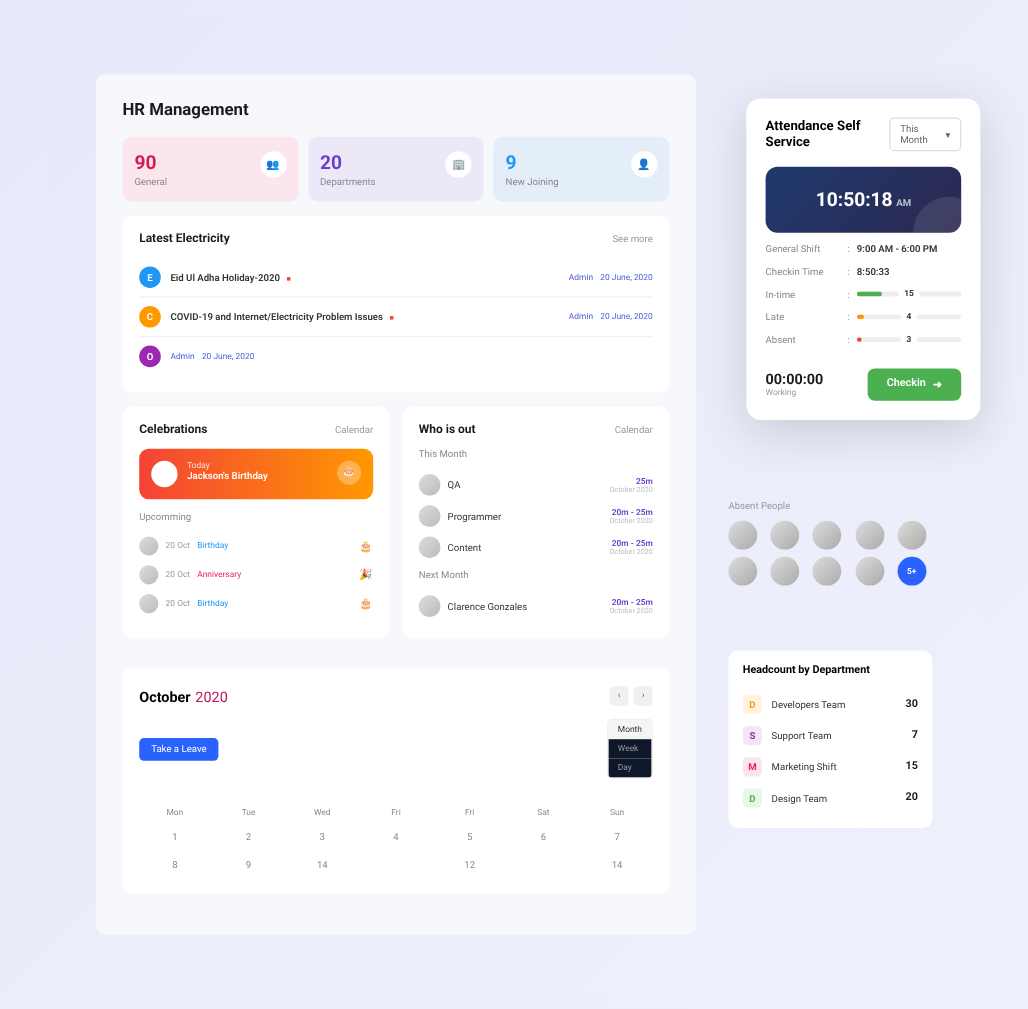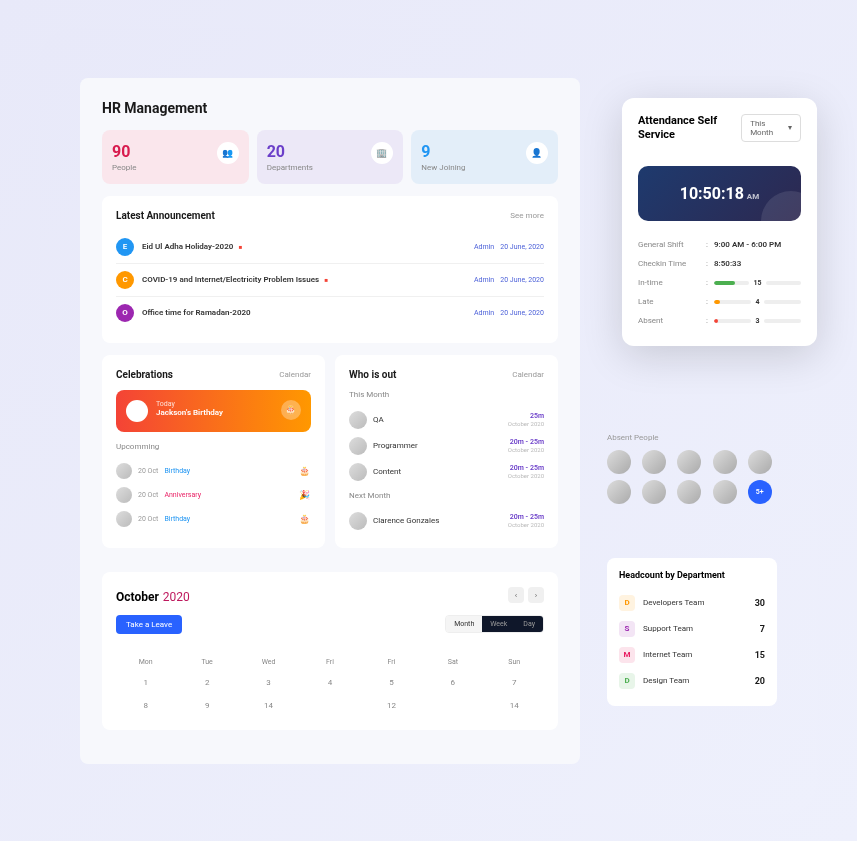--- a/index.html
+++ b/index.html
@@ -53,34 +53,34 @@
 .out-meta { text-align: right; }
 .out-range { font-size: 7px; color: #6b3fc9; font-weight: 600; }
 .out-month { font-size: 6px; color: #bbb; }
 .cal-header { display: flex; align-items: center; justify-content: space-between; margin-bottom: 10px; }
 .cal-title { font-size: 12px; font-weight: 700; }
 .cal-year { color: #be185d; font-weight: 400; }
 .cal-nav { display: flex; gap: 4px; }
 .cal-nav-btn { width: 16px; height: 16px; border-radius: 4px; background: #f0f0f0; display: flex; align-items: center; justify-content: center; font-size: 8px; color: #666; cursor: pointer; }
 .cal-controls { display: flex; justify-content: space-between; align-items: center; margin-bottom: 20px; }
 .leave-btn { background: #2962ff; color: #fff; border: none; border-radius: 4px; padding: 5px 10px; font-size: 8px; cursor: pointer; }
-.view-toggle { display: flex; border: 1px solid #eee; border-radius: 4px; overflow: hidden; }
+.view-toggle { display: flex; border: 1px solid #eee; border-radius: 4px; overflow: hidden; flex-direction: column; }
 .view-btn { padding: 4px 8px; font-size: 7px; color: #999; background: #0f172a; cursor: pointer; }
 .view-btn.active { color: #333; background: #f5f5f5; }
 .cal-grid { display: grid; grid-template-columns: repeat(7, 1fr); gap: 2px; }
 .cal-day-name { font-size: 7px; color: #888; text-align: center; padding: 4px 0; }
 .cal-day { font-size: 8px; color: #888; text-align: center; padding: 6px 0; position: relative; }
 .cal-day.highlight { color: #fff; }
 .cal-day.highlight::before { content: ''; position: absolute; width: 18px; height: 18px; background: #ff9800; border-radius: 50%; top: 50%; left: 50%; transform: translate(-50%, -50%); z-index: -1; }
 .cal-day.highlight span { position: relative; z-index: 1; }
 .attendance-panel { position: absolute; right: 0; top: 70px; width: 195px; background: #fff; border-radius: 12px; padding: 16px; box-shadow: 0 10px 40px rgba(0,0,0,0.15); }
-.att-header { display: flex; justify-content: space-between; align-items: flex-start; margin-bottom: 24px; }
+.att-header { display: flex; justify-content: space-between; align-items: flex-start; margin-bottom: 12px; }
 .att-title { font-size: 11px; font-weight: 700; line-height: 1.3; }
 .att-filter { font-size: 8px; color: #666; border: 1px solid #ddd; border-radius: 4px; padding: 4px 8px; display: flex; align-items: center; gap: 4px; cursor: pointer; }
-.clock { background: linear-gradient(135deg, #1e3a6e 0%, #2d2850 100%); border-radius: 10px; padding: 18px 0; text-align: center; margin-bottom: 14px; position: relative; overflow: hidden; }
+.clock { background: linear-gradient(135deg, #1e3a6e 0%, #2d2850 100%); border-radius: 10px; padding: 18px 0; text-align: center; margin-bottom: 4px; position: relative; overflow: hidden; }
 .clock::after { content: ''; position: absolute; right: -20px; bottom: -30px; width: 60px; height: 60px; border-radius: 50%; background: rgba(255,255,255,0.1); }
 .clock-time { color: #fff; font-size: 16px; font-weight: 700; }
 .clock-ampm { font-size: 8px; opacity: 0.7; margin-left: 3px; }
 .att-row { display: flex; align-items: center; font-size: 8px; padding: 5px 0; }
 .att-label { color: #888; width: 68px; }
 .att-colon { color: #888; width: 8px; }
 .att-value { color: #333; font-weight: 600; flex: 1; }
 .bar-wrap { flex: 1; display: flex; align-items: center; gap: 4px; }
 .bar-bg { flex: 1; height: 4px; background: #eee; border-radius: 2px; overflow: hidden; position: relative; }
 .bar-fill { height: 100%; border-radius: 2px; }
@@ -109,21 +109,21 @@
 <body>
 
 <div class="outer">
 <div class="dashboard">
   <div class="page-title">HR Management</div>
 
   <div class="stats-row" id="stats-row">
         <div class="stat-card pink">
     <div>
             <div class="stat-value">90</div>
-    <div class="stat-label">People</div>
+    <div class="stat-label">General</div>
           </div>
     <div class="stat-icon">👥</div>
         </div>
         <div class="stat-card purple">
     <div>
             <div class="stat-value">20</div>
     <div class="stat-label">Departments</div>
           </div>
     <div class="stat-icon">🏢</div>
         </div>
@@ -131,21 +131,21 @@
     <div>
             <div class="stat-value">9</div>
     <div class="stat-label">New Joining</div>
           </div>
     <div class="stat-icon">👤</div>
         </div>
       </div>
 
   <div class="card">
     <div class="card-header">
-      <div class="card-title">Latest Announcement</div>
+      <div class="card-title">Latest Electricity</div>
       <a class="card-link">See more</a>
     </div>
     <div id="ann-list">
           <div class="ann-item">
     <div class="ann-badge" style="background:#2196f3">E</div>
     <div class="ann-title">Eid Ul Adha Holiday-2020<span class="ann-pin"> ■</span></div>
     <div class="ann-meta">
               <span class="ann-admin">Admin</span>
               <span class="ann-date">20 June, 2020</span>
             </div>
@@ -153,21 +153,20 @@
           <div class="ann-item">
     <div class="ann-badge" style="background:#ff9800">C</div>
     <div class="ann-title">COVID-19 and Internet/Electricity Problem Issues<span class="ann-pin"> ■</span></div>
     <div class="ann-meta">
               <span class="ann-admin">Admin</span>
               <span class="ann-date">20 June, 2020</span>
             </div>
           </div>
           <div class="ann-item">
     <div class="ann-badge" style="background:#9c27b0">O</div>
-    <div class="ann-title">Office time for Ramadan-2020</div>
     <div class="ann-meta">
               <span class="ann-admin">Admin</span>
               <span class="ann-date">20 June, 2020</span>
             </div>
           </div>
         </div>
   </div>
 
   <div class="two-col">
     <div class="card">
@@ -352,20 +351,30 @@
     <span class="att-label">Absent</span>
         <span class="att-colon">:</span>
     <div class="bar-wrap">
           <div class="bar-bg">
             <div class="bar-fill red"></div>
           </div>
           <span class="bar-num">3</span>
           <div class="bar-bg"></div>
         </div>
   </div>
+  <div class="checkin-row">
+    <div class="checkin-timer">
+      <div class="checkin-time">00:00:00</div>
+      <div class="checkin-label">Working</div>
+    </div>
+    <button class="checkin-btn">
+      <span>Checkin</span>
+      <span>➜</span>
+    </button>
+  </div>
 </div>
 
 <div class="absent-section">
   <div class="absent-title">Absent People</div>
   <div class="absent-grid" id="absent-grid">
         <div class="absent-avatar"></div>
         <div class="absent-avatar"></div>
         <div class="absent-avatar"></div>
         <div class="absent-avatar"></div>
         <div class="absent-avatar"></div>
@@ -385,21 +394,21 @@
     <div class="hc-name">Developers Team</div>
     <div class="hc-count">30</div>
         </div>
         <div class="hc-row">
     <div class="hc-badge" style="background:#f3e5f5;color:#9c27b0">S</div>
     <div class="hc-name">Support Team</div>
     <div class="hc-count">7</div>
         </div>
         <div class="hc-row">
     <div class="hc-badge" style="background:#fce4ec;color:#e91e63">M</div>
-    <div class="hc-name">Internet Team</div>
+    <div class="hc-name">Marketing Shift</div>
     <div class="hc-count">15</div>
         </div>
         <div class="hc-row">
     <div class="hc-badge" style="background:#e8f5e9;color:#4caf50">D</div>
     <div class="hc-name">Design Team</div>
     <div class="hc-count">20</div>
         </div>
       </div>
 </div>
 

